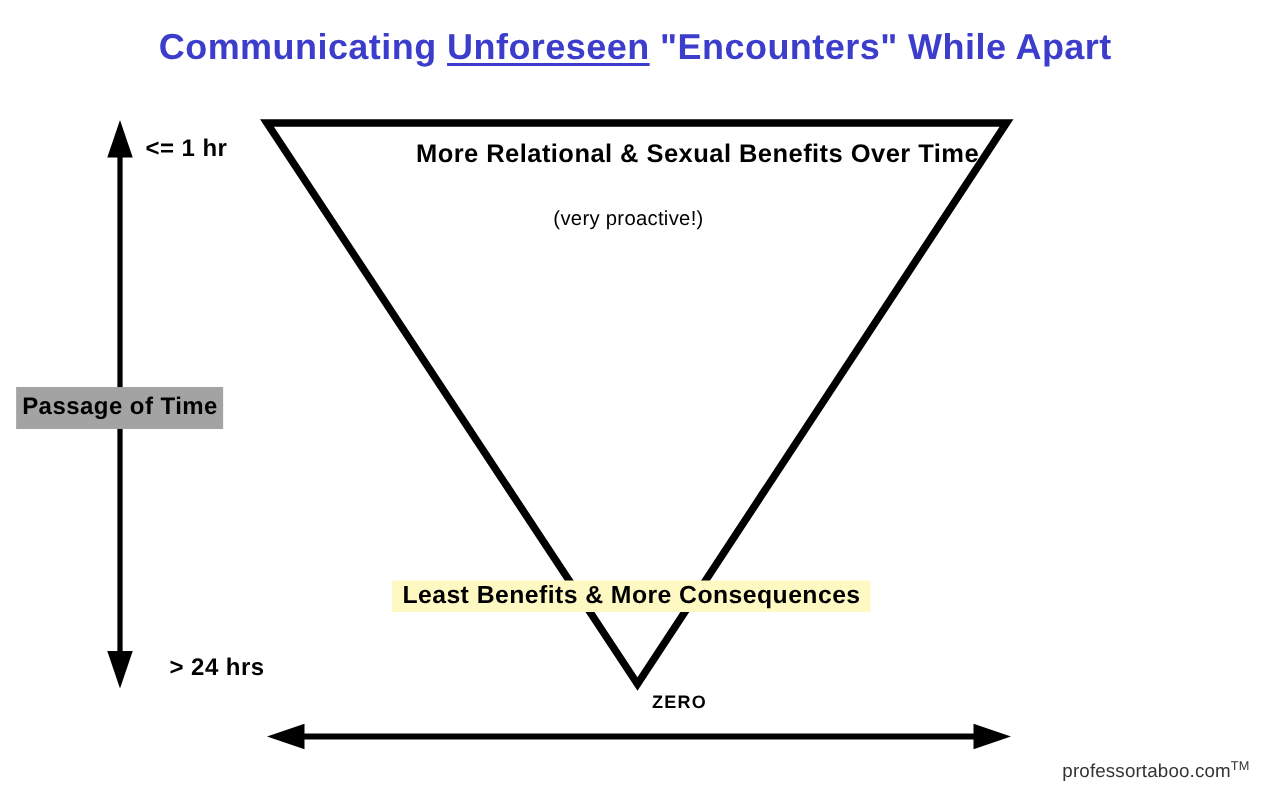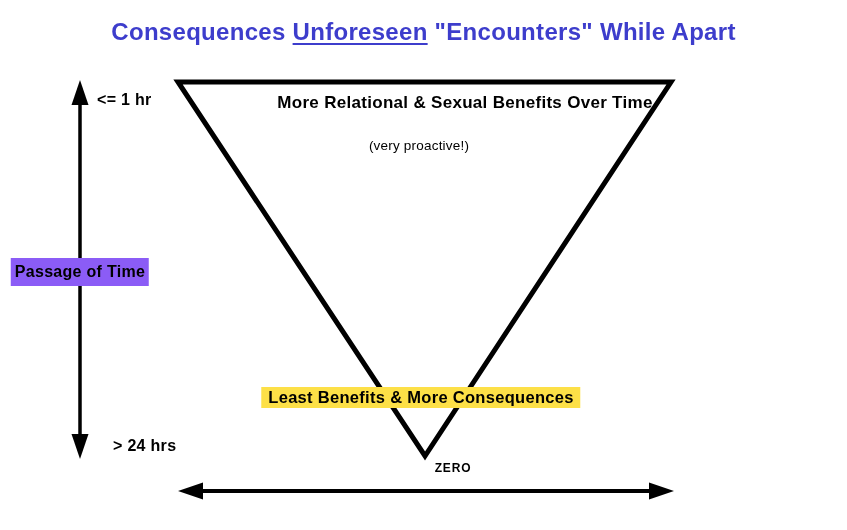--- a/index.html
+++ b/index.html
@@ -35,22 +35,22 @@
   }
   .lbl {
     position: absolute;
     color: #000000;
     white-space: nowrap;
   }
   .centered { transform: translateX(-50%); }
   .heading { font-weight: bold; font-size: 17px; letter-spacing: 0.3px; }
   .note { font-size: 13.5px; letter-spacing: 0.2px; margin-top: 24px; }
   .axis-label { font-weight: bold; font-size: 16px; letter-spacing: 0.3px; }
-  .on-line { background: #8b5cf6; padding: 5px 4px; }
-  .over-line { background: #fde047; padding: 1px 7px; }
+  .on-line { background: #a3a3a3; padding: 5px 4px; }
+  .over-line { background: #fef9c3; padding: 1px 7px; }
   .top-heading { top: 93px; left: 421px; margin-left: 44px; }
   .top-note { top: 114px; left: 419px; }
   .passage { top: 258px; left: 80px; }
   .min-time { top: 91px; left: 97px; text-align: right; }
   .max-time { top: 437px; left: 113px; }
   .bottom-heading { top: 387px; left: 421px; font-size: 16.5px; }
   .bottom-note { top: 415px; left: 420px; }
   .apex { top: 461px; left: 425px; font-weight: bold; font-size: 12px; letter-spacing: 0.8px; margin-left: 28px; }
   .watermark {
     position: absolute;
@@ -60,21 +60,21 @@
     color: #333333;
     letter-spacing: 0.1px;
   }
   .watermark sup { font-size: 8.5px; }
 </style>
 </head>
 <body>
 
 <div class="canvas">
 
-  <div class="title"><span>Consequences </span><span class="u">Unforeseen</span><span> "Encounters" While Apart</span></div>
+  <div class="title"><span>Communicating </span><span class="u">Unforeseen</span><span> "Encounters" While Apart</span></div>
 
   <svg class="diagram" width="847" height="530" viewBox="0 0 847 530">
 
     <polygon points="178,82 671,82 425,456" fill="none" stroke="#000000" stroke-width="5" stroke-linejoin="miter"></polygon>
 
     <line x1="80" y1="100" x2="80" y2="438" stroke="#000000" stroke-width="3.5"></line>
     <polygon points="80,80 71.5,105 88.5,105" fill="#000000"></polygon>
     <polygon points="80,459 71.5,434 88.5,434" fill="#000000"></polygon>
 
     <line x1="198" y1="491" x2="654" y2="491" stroke="#000000" stroke-width="4"></line>
@@ -85,14 +85,15 @@
   <div class="lbl heading centered top-heading">More Relational &amp; Sexual Benefits Over Time</div>
   <div class="lbl note centered top-note">(very proactive!)</div>
 
   <div class="lbl axis-label centered on-line passage">Passage of Time</div>
   <div class="lbl axis-label min-time">&lt;= 1 hr</div>
   <div class="lbl axis-label max-time">&gt; 24 hrs</div>
 
   <div class="lbl heading centered over-line bottom-heading">Least Benefits &amp; More Consequences</div>
   <div class="lbl centered apex">ZERO</div>
 
+  <div class="watermark"><span>professortaboo.com</span><sup>TM</sup></div>
 
 </div>
 
 </body></html>

